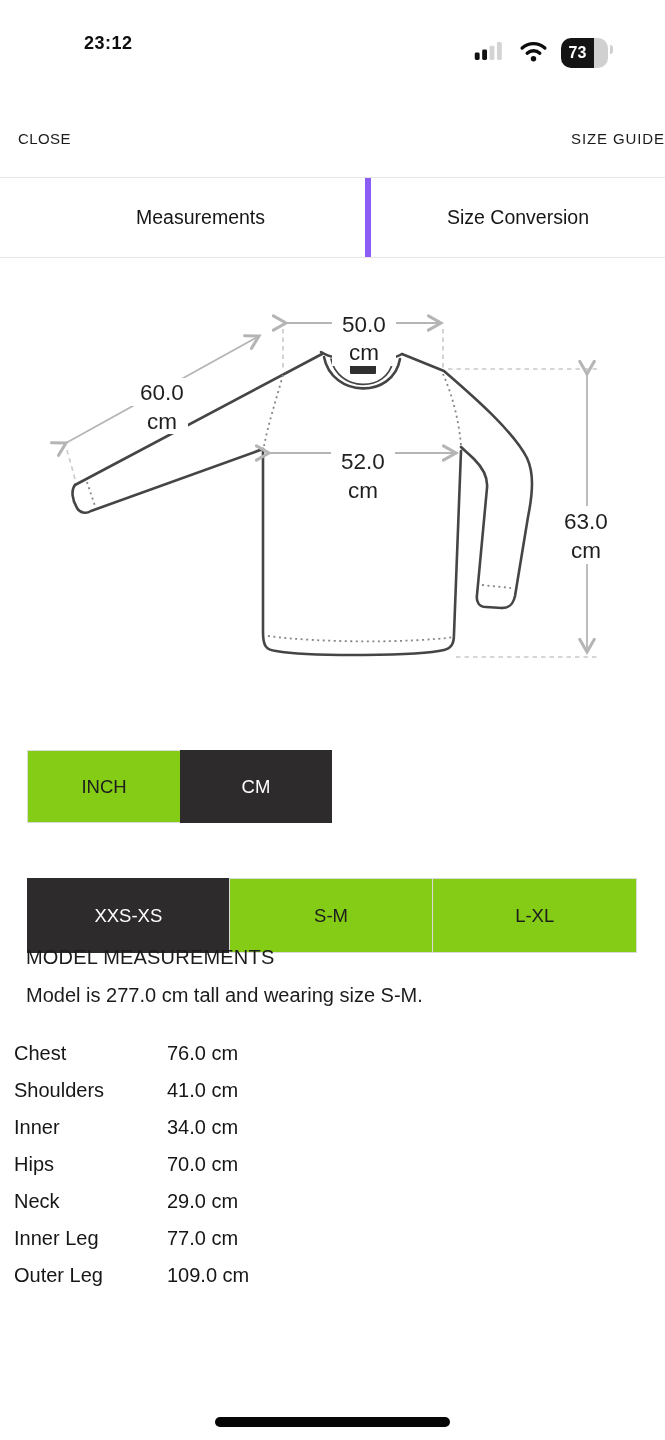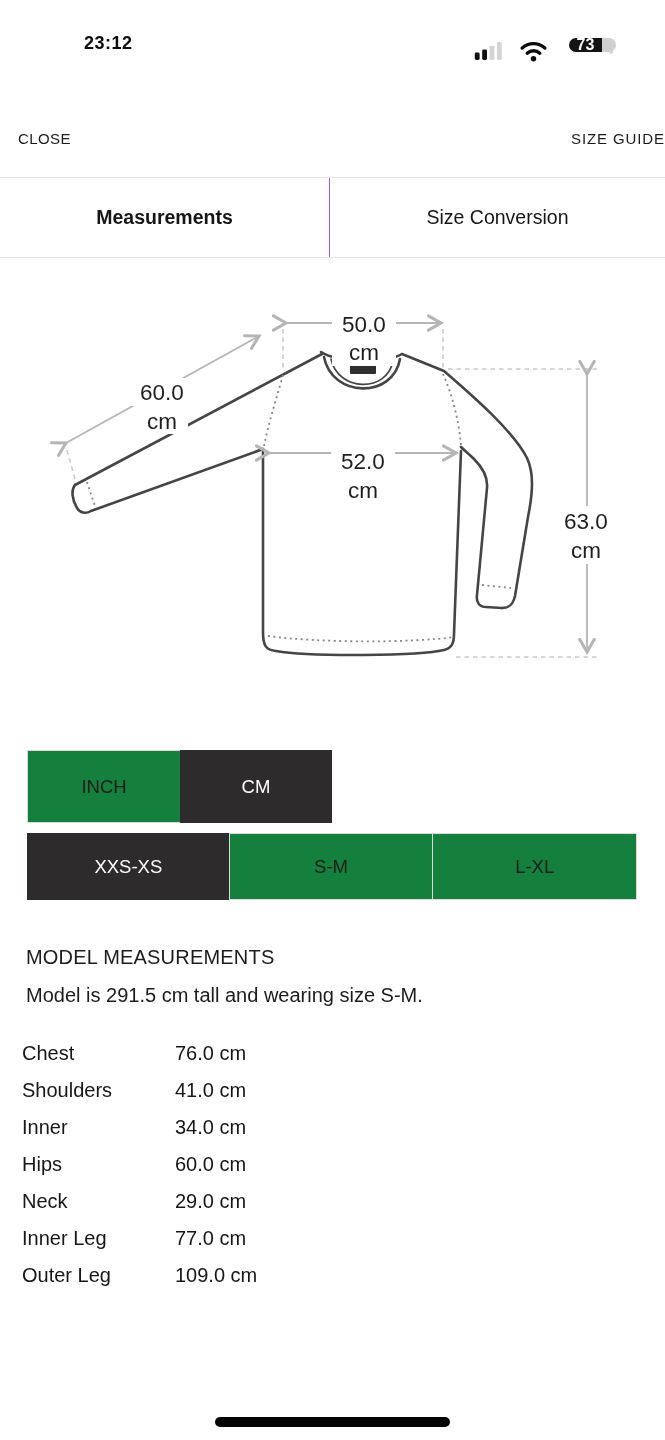--- a/index.html
+++ b/index.html
@@ -4,53 +4,53 @@
 <style>
   html,body{margin:0;padding:0;background:#fff;}
   .frame{
     position:relative;width:665px;height:1440px;background:#ffffff;overflow:hidden;
     font-family:"Liberation Sans", sans-serif;color:#1a1a1a;
   }
   .abs{position:absolute;}
 
   
   .time{left:84px;top:33px;font-size:18px;font-weight:700;letter-spacing:.5px;color:#0d0d0d;}
-  .battery{left:561px;top:38px;width:47px;height:14px;border-radius:10px;overflow:hidden;display:flex;margin-left:8px;}
+  .battery{left:561px;top:38px;width:47px;height:30px;border-radius:10px;overflow:hidden;display:flex;}
   .battery .fill{width:33px;background:#141414;color:#fff;font-size:16px;font-weight:700;
     display:flex;align-items:center;justify-content:center;}
   .battery .rest{flex:1;background:#d0d0d0;}
   .battery-cap{left:610px;top:45px;width:3px;height:9px;background:#d0d0d0;border-radius:0 3px 3px 0;}
 
   
   .close-btn{left:18px;top:130px;font-size:15px;letter-spacing:.4px;color:#1b1b1b;cursor:pointer;}
   .screen-title{left:0;top:130px;width:665px;text-align:right;font-size:15px;letter-spacing:.9px;color:#1b1b1b;}
 
   
   .tabbar{left:0;top:177px;width:665px;height:81px;border-top:1px solid #e5e5e5;border-bottom:1px solid #e5e5e5;
     display:flex;box-sizing:border-box;}
   .tab{display:flex;align-items:center;justify-content:center;font-size:19.5px;color:#161616;cursor:pointer;}
-  .tab.left{width:329px;border-right:1px solid #8b5cf6;font-weight:700;}
+  .tab.left{width:329px;border-right:6px solid #8b5cf6;font-weight:400;padding-left:36px;}
   .tab.right{flex:1;font-weight:400;}
 
   
   .diagram{left:0;top:295px;}
 
   
   .cellrow{display:flex;box-sizing:border-box;}
   .unit-row{left:27px;top:750px;width:305px;height:73px;}
-  .size-row{left:27px;top:833px;width:610px;height:67px;}
+  .size-row{left:27px;top:878px;width:610px;height:75px;}
   .cell{flex:1;display:flex;align-items:center;justify-content:center;font-size:18.5px;color:#1d1d1d;
-    box-sizing:border-box;background:#15803d;border:1px solid #dadada;cursor:pointer;}
+    box-sizing:border-box;background:#84cc16;border:1px solid #dadada;cursor:pointer;}
   .cell.dark{background:#2e2b2c;color:#ffffff;border:none;}
   .cellrow .cell + .cell{margin-left:-1px;}
 
   
   .section-heading{left:26px;top:946px;font-size:20px;color:#1c1c1c;letter-spacing:.2px;}
   .section-desc{left:26px;top:984px;font-size:20px;color:#1c1c1c;}
-  .meas-table{left:22px;top:1035px;width:600px;}
+  .meas-table{left:14px;top:1035px;width:600px;}
   .meas-row{display:flex;height:37px;align-items:center;font-size:20px;color:#161616;}
   .meas-row .lbl{width:153px;}
 
   .home-indicator{left:215px;top:1417px;width:235px;height:10px;border-radius:5px;background:#060606;}
 </style>
 </head>
 <body>
 
 <div class="frame">
 
@@ -150,38 +150,38 @@
     <div class="cell dark">CM</div>
   </div>
 
   <div class="abs cellrow size-row">
     <div class="cell dark">XXS-XS</div>
     <div class="cell">S-M</div>
     <div class="cell">L-XL</div>
   </div>
 
   <div class="abs section-heading">MODEL MEASUREMENTS</div>
-  <div class="abs section-desc">Model is 291.5 cm tall and wearing size S-M.</div>
+  <div class="abs section-desc">Model is 277.0 cm tall and wearing size S-M.</div>
 
   <div class="abs meas-table">
     <div class="meas-row">
       <div class="lbl">Chest</div>
       <div class="val">76.0 cm</div>
     </div>
     <div class="meas-row">
       <div class="lbl">Shoulders</div>
       <div class="val">41.0 cm</div>
     </div>
     <div class="meas-row">
       <div class="lbl">Inner</div>
       <div class="val">34.0 cm</div>
     </div>
     <div class="meas-row">
       <div class="lbl">Hips</div>
-      <div class="val">60.0 cm</div>
+      <div class="val">70.0 cm</div>
     </div>
     <div class="meas-row">
       <div class="lbl">Neck</div>
       <div class="val">29.0 cm</div>
     </div>
     <div class="meas-row">
       <div class="lbl">Inner Leg</div>
       <div class="val">77.0 cm</div>
     </div>
     <div class="meas-row">

